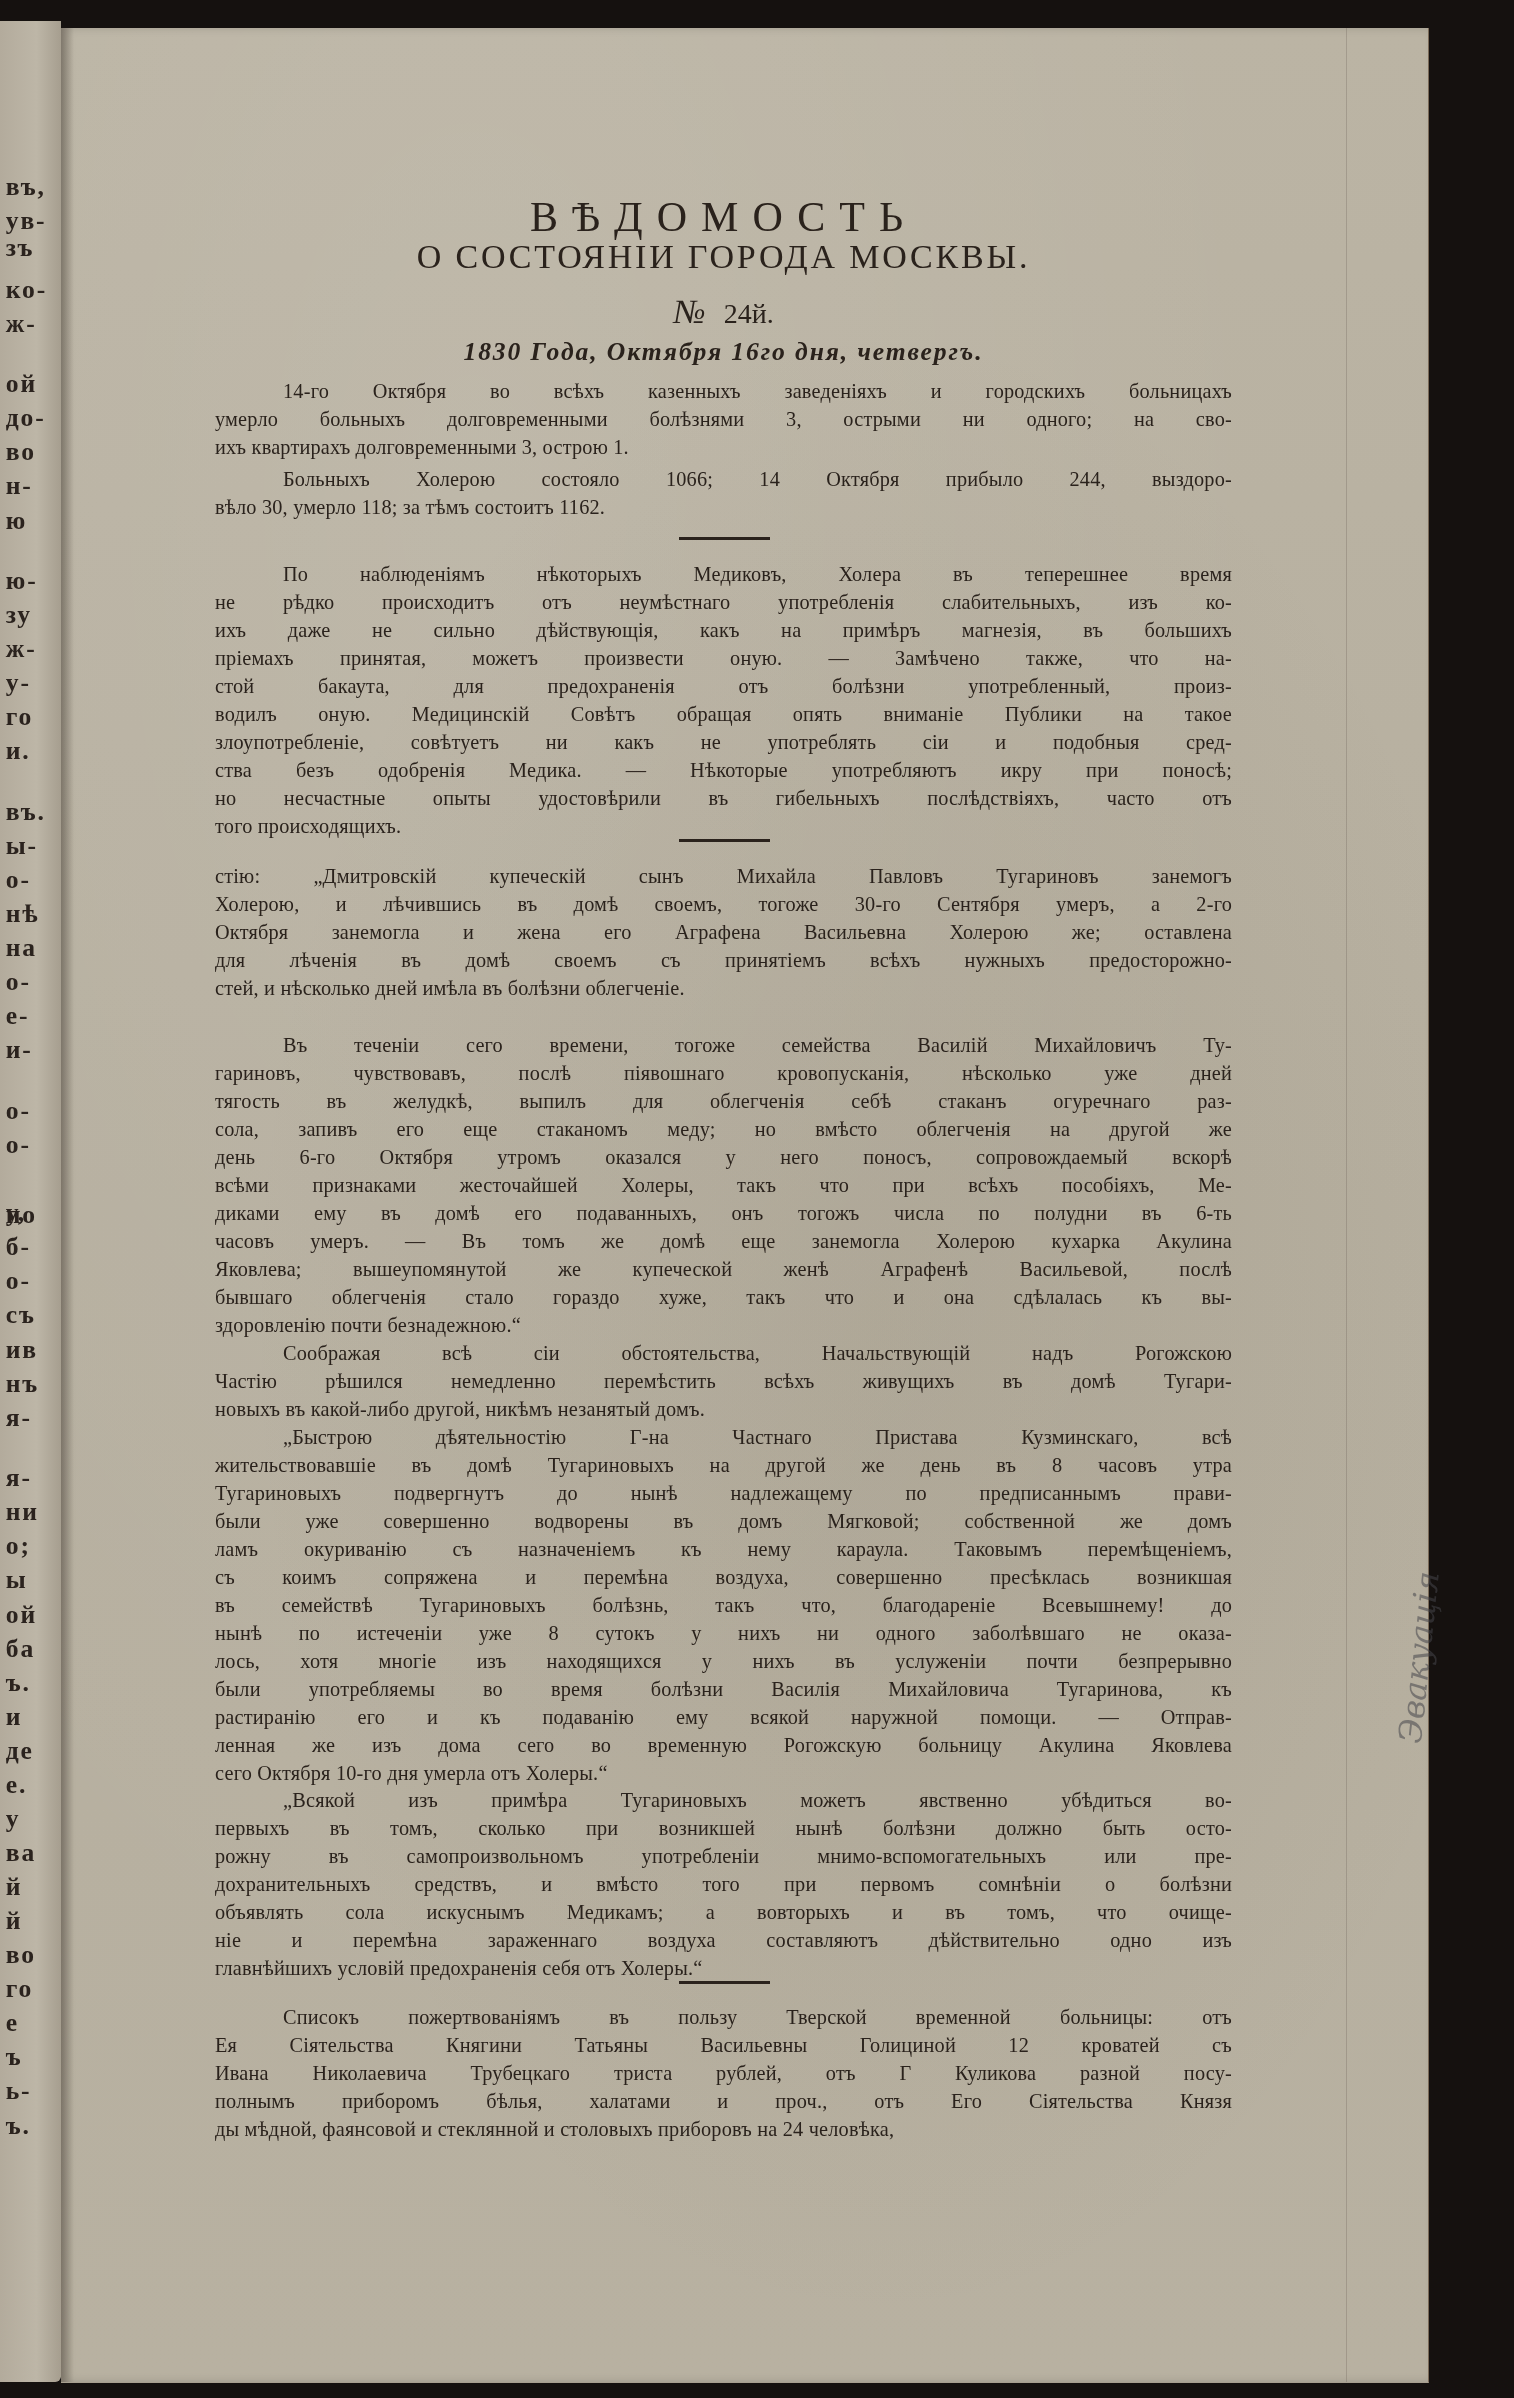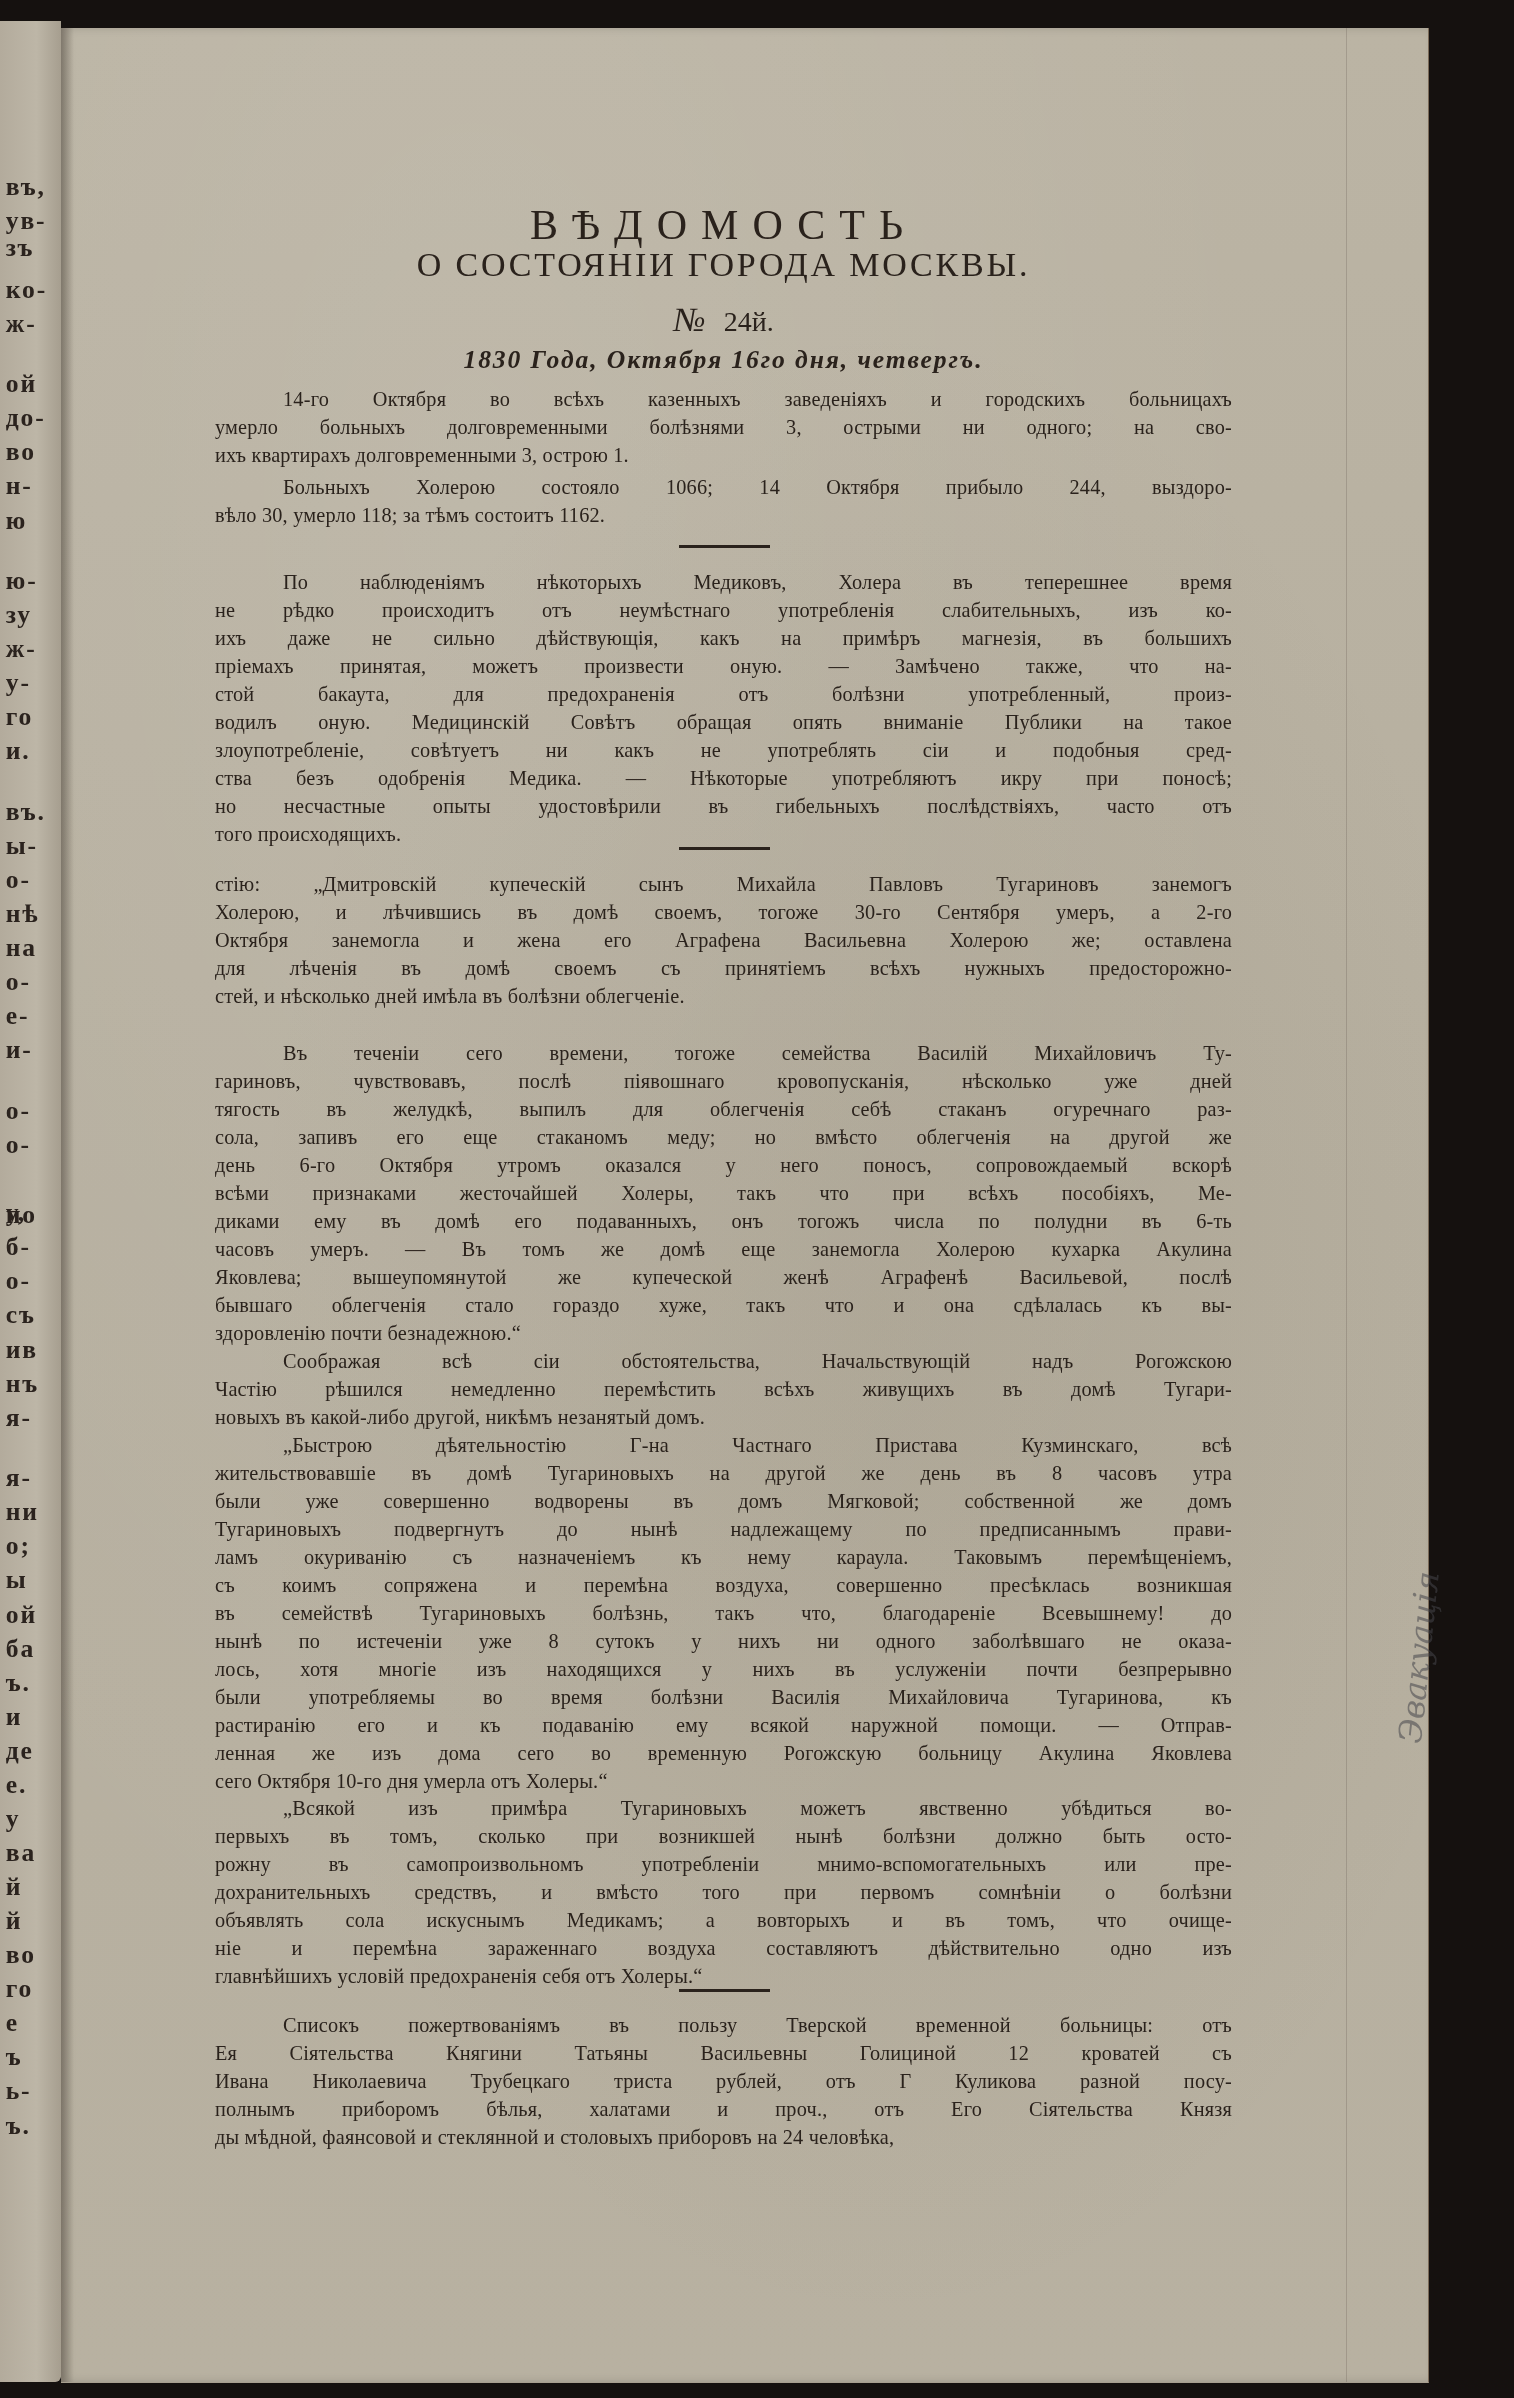--- a/index.html
+++ b/index.html
@@ -138,21 +138,21 @@
     <span class="frag" style="top: 1987px;">е</span>
     <span class="frag" style="top: 2021px;">ъ</span>
     <span class="frag" style="top: 2055px;">ь-</span>
     <span class="frag" style="top: 2090px;">ъ.</span>
   </div>
 
 <div class="page">
   <div class="gutter-edge"></div>
   <div class="cut-strip"></div>
 
-  <div class="text" style="top:12px;height:1954px;">
+  <div class="text" style="top:4px;height:1954px;">
     <div class="title-1">ВѢДОМОСТЬ</div>
     <div class="title-2">О СОСТОЯНІИ ГОРОДА МОСКВЫ.</div>
     <div class="issue">
       <span class="no">№</span>
       <span>24й.</span>
     </div>
     <div class="dateline">1830 Года, Октября 16го дня, четвергъ.</div>
 
     <div class="para" style="top:345px;">
         <span class="line indent">14-го Октября во всѣхъ казенныхъ заведеніяхъ и городскихъ больницахъ</span>
@@ -202,22 +202,22 @@
         <span class="line last">здоровленію почти безнадежною.“</span>
       </div>
     <div class="para" style="top:1307px;">
         <span class="line indent">Соображая всѣ сіи обстоятельства, Начальствующій надъ Рогожскою</span>
         <span class="line">Частію рѣшился немедленно перемѣстить всѣхъ живущихъ въ домѣ Тугари-</span>
         <span class="line last">новыхъ въ какой-либо другой, никѣмъ незанятый домъ.</span>
       </div>
     <div class="para" style="top:1391px;">
         <span class="line indent">„Быстрою дѣятельностію Г-на Частнаго Пристава Кузминскаго, всѣ</span>
         <span class="line">жительствовавшіе въ домѣ Тугариновыхъ на другой же день въ 8 часовъ утра</span>
+        <span class="line">Тугариновыхъ подвергнутъ до нынѣ надлежащему по предписаннымъ прави-</span>
         <span class="line">были уже совершенно водворены въ домъ Мягковой; собственной же домъ</span>
-        <span class="line">Тугариновыхъ подвергнутъ до нынѣ надлежащему по предписаннымъ прави-</span>
         <span class="line">ламъ окуриванію съ назначеніемъ къ нему караула. Таковымъ перемѣщеніемъ,</span>
         <span class="line">съ коимъ сопряжена и перемѣна воздуха, совершенно пресѣклась возникшая</span>
         <span class="line">въ семействѣ Тугариновыхъ болѣзнь, такъ что, благодареніе Всевышнему! до</span>
         <span class="line">нынѣ по истеченіи уже 8 сутокъ у нихъ ни одного заболѣвшаго не оказа-</span>
         <span class="line">лось, хотя многіе изъ находящихся у нихъ въ услуженіи почти безпрерывно</span>
         <span class="line">были употребляемы во время болѣзни Василія Михайловича Тугаринова, къ</span>
         <span class="line">растиранію его и къ подаванію ему всякой наружной помощи. — Отправ-</span>
         <span class="line">ленная же изъ дома сего во временную Рогожскую больницу Акулина Яковлева</span>
         <span class="line last">сего Октября 10-го дня умерла отъ Холеры.“</span>
       </div>

